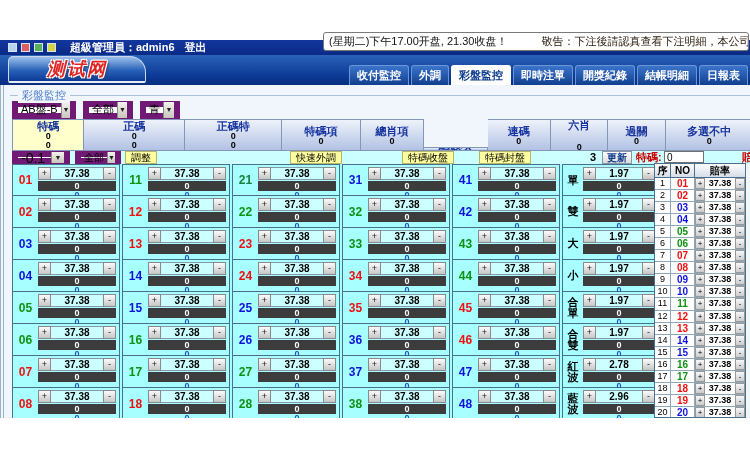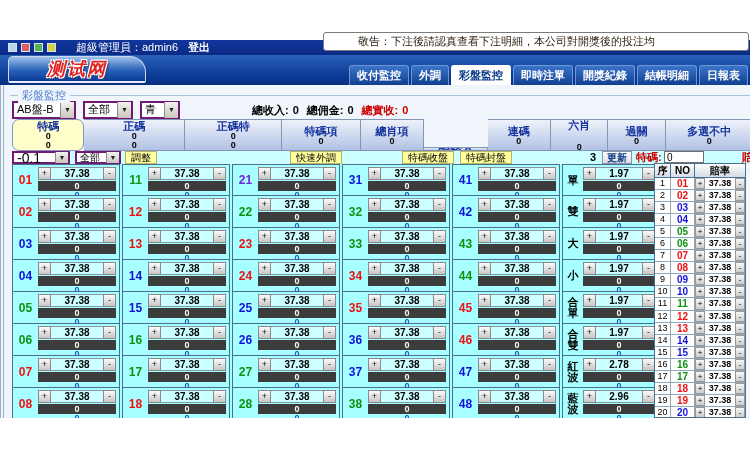--- a/index.html
+++ b/index.html
@@ -6,21 +6,21 @@
   html,body { width:750px; height:453px; }
   body {
     position:relative; overflow:hidden; background:#ffffff;
     font-family:"Liberation Sans","DejaVu Sans",sans-serif; font-size:11px; color:#000;
   }
   
   #titlebar { position:absolute; top:40px; left:0; width:750px; height:15px;
     background:linear-gradient(#12369e,#0a2a85); display:flex; align-items:center; }
   .win-sq { width:9px; height:9px; border:1px solid #d8e2f0; margin-right:4px; cursor:pointer; }
   .win-sq:first-child { margin-left:8px; }
-  #admin-text { color:#fff; font-weight:normal; margin-left:16px; white-space:nowrap; }
+  #admin-text { color:#fff; font-weight:bold; margin-left:10px; white-space:nowrap; }
   #logout-link { color:#fff; margin-left:10px; cursor:pointer; font-weight:bold; }
 
   #logobar { position:absolute; top:55px; left:0; width:750px; height:30px;
     background:linear-gradient(#2a62b8,#0b3a96 70%,#082e7e); }
   #logo-tab { position:absolute; left:8px; top:1px; width:138px; height:27px;
     background:linear-gradient(#9cc0ec,#2a62b8 55%,#0b3a96);
     border:1px solid #cdd8ea; border-bottom:2px solid #e8edf5; border-radius:5px 16px 2px 2px;
     display:flex; align-items:center; justify-content:center; }
   #logo-text { font-size:18px; font-weight:bold; font-style:italic; letter-spacing:2px; color:#e02424;
     text-shadow:-1px -1px 0 #fff, 1px -1px 0 #fff, -1px 1px 0 #fff, 1px 1px 0 #fff, 2px 2px 2px #30406a; }
@@ -39,21 +39,21 @@
 
   
   #content { position:absolute; top:85px; left:0; width:750px; height:333px;
     background:#f1f6fc; border-left:4px double #9ab0c4; }
   #panel-title { position:absolute; top:3px; left:14px; color:#4a7ac8; background:#f1f6fc;
     padding:0 4px; z-index:2; }
   #panel-topline { position:absolute; top:10px; left:6px; right:0; border-top:1px solid #aac2da; }
 
   
   #filter-row { position:absolute; top:15px; left:8px; height:19px; display:flex; align-items:center; }
-  .sel { height:18px; background:#fff; border:2px solid #701a75; display:flex; align-items:center;
+  .sel { height:18px; background:#fff; border:6px solid #701a75; display:flex; align-items:center;
     margin-right:7px; cursor:pointer; }
   .sel-text { padding:0 3px; white-space:nowrap; flex:1; }
   .sel-arrow { width:14px; height:16px; background:linear-gradient(#f4f2ee,#c9c5bc);
     border-left:1px solid #8a8a8a; font-size:7px; line-height:16px; text-align:center; color:#222; }
   #totals { position:absolute; top:18px; left:248px; font-weight:bold; white-space:nowrap; }
   #totals span { margin-right:4px; }
 
   
   #stats-row { position:absolute; top:34px; left:8px; width:742px; height:32px; display:flex; }
   .stat-cell { flex-basis:0; border:1px solid #8496b8; border-left:none;
@@ -142,20 +142,21 @@
       <div class="tab">外調</div>
       <div class="tab active">彩盤監控</div>
       <div class="tab">即時注單</div>
       <div class="tab">開獎紀錄</div>
       <div class="tab">結帳明細</div>
       <div class="tab">日報表</div>
     </div>
 </div>
 
 <div id="marquee">
+  <span id="marquee-schedule">(星期二)下午17.00开盘, 21.30收盘！</span>
   <span id="marquee-warning">敬告：下注後請認真查看下注明細，本公司對開獎後的投注均</span>
 </div>
 
 <div id="content">
   <span id="panel-title">彩盤監控</span>
   <div id="panel-topline"></div>
 
   <div id="filter-row">
     <div class="sel" style="width:64px">
       <span class="sel-text">AB盤-B</span>
@@ -164,26 +165,23 @@
     <div class="sel" style="width:50px">
       <span class="sel-text">全部</span>
       <span class="sel-arrow">▼</span>
     </div>
     <div class="sel" style="width:40px">
       <span class="sel-text">青</span>
       <span class="sel-arrow">▼</span>
     </div>
   </div>
 
-  <div id="totals">
-    <span>總收入:</span><span style="margin-right:8px">0</span><span>總佣金:</span><span style="margin-right:8px">0</span><span style="color:#cc0000">總實收:</span><span style="color:#cc0000">0</span>
-  </div>
 
   <div id="stats-row">
-      <div class="stat-cell hl" style="flex-grow: 10.5; border-radius: 7px;">
+      <div class="stat-cell hl" style="flex-grow: 10.5;">
         <div class="stat-label">特碼</div>
         <div class="stat-val">0</div>
         <div class="stat-val">0</div>
       </div>
       <div class="stat-cell" style="flex-grow: 14.8;">
         <div class="stat-label">正碼</div>
         <div class="stat-val">0</div>
         <div class="stat-val">0</div>
       </div>
       <div class="stat-cell" style="flex-grow: 14.4;">
@@ -226,21 +224,21 @@
       <span class="sel-text" style="font-size:14px">-0.1</span>
       <span class="sel-arrow">▼</span>
     </div>
     <div class="sel small cr" style="left:63px; width:46px">
       <span class="sel-text" style="font-size:10px">全部</span>
       <span class="sel-arrow">▼</span>
     </div>
     <div class="ybtn cr" style="left:113px">調整</div>
     <div class="ybtn cr" style="left:278px">快速外調</div>
     <div class="ybtn cr" style="left:390px">特碼收盤</div>
-    <div class="ybtn cr" style="left:448px">特碼封盤</div>
+    <div class="ybtn cr" style="left:467px">特碼封盤</div>
     <div class="cr" id="update-count" style="left:578px">3</div>
     <div class="gbtn cr" style="left:590px">更新</div>
     <div class="cr redlab" style="left:624px">特碼:</div>
     <input class="cr" id="special-input" style="left: 652px;" value="0">
     <div class="cr redlab" style="left:730px">賠率</div>
   </div>
 
   <div id="grid">
       <div class="grid-col">
         <div class="num-cell">
@@ -433,21 +431,21 @@
               <div class="odds-val">37.38</div>
               <div class="mini-btn">-</div>
             </div>
             <div class="amount-bar">0</div>
             <div class="sub-val">0</div>
           </div>
         </div>
       </div>
       <div class="grid-col">
         <div class="num-cell">
-          <div class="num-label" style="color: #6d28d9;">21</div>
+          <div class="num-label" style="color: #15803d;">21</div>
           <div class="cell-body">
             <div class="odds-row">
               <div class="mini-btn">+</div>
               <div class="odds-val">37.38</div>
               <div class="mini-btn">-</div>
             </div>
             <div class="amount-bar">0</div>
             <div class="sub-val">0</div>
           </div>
         </div>

